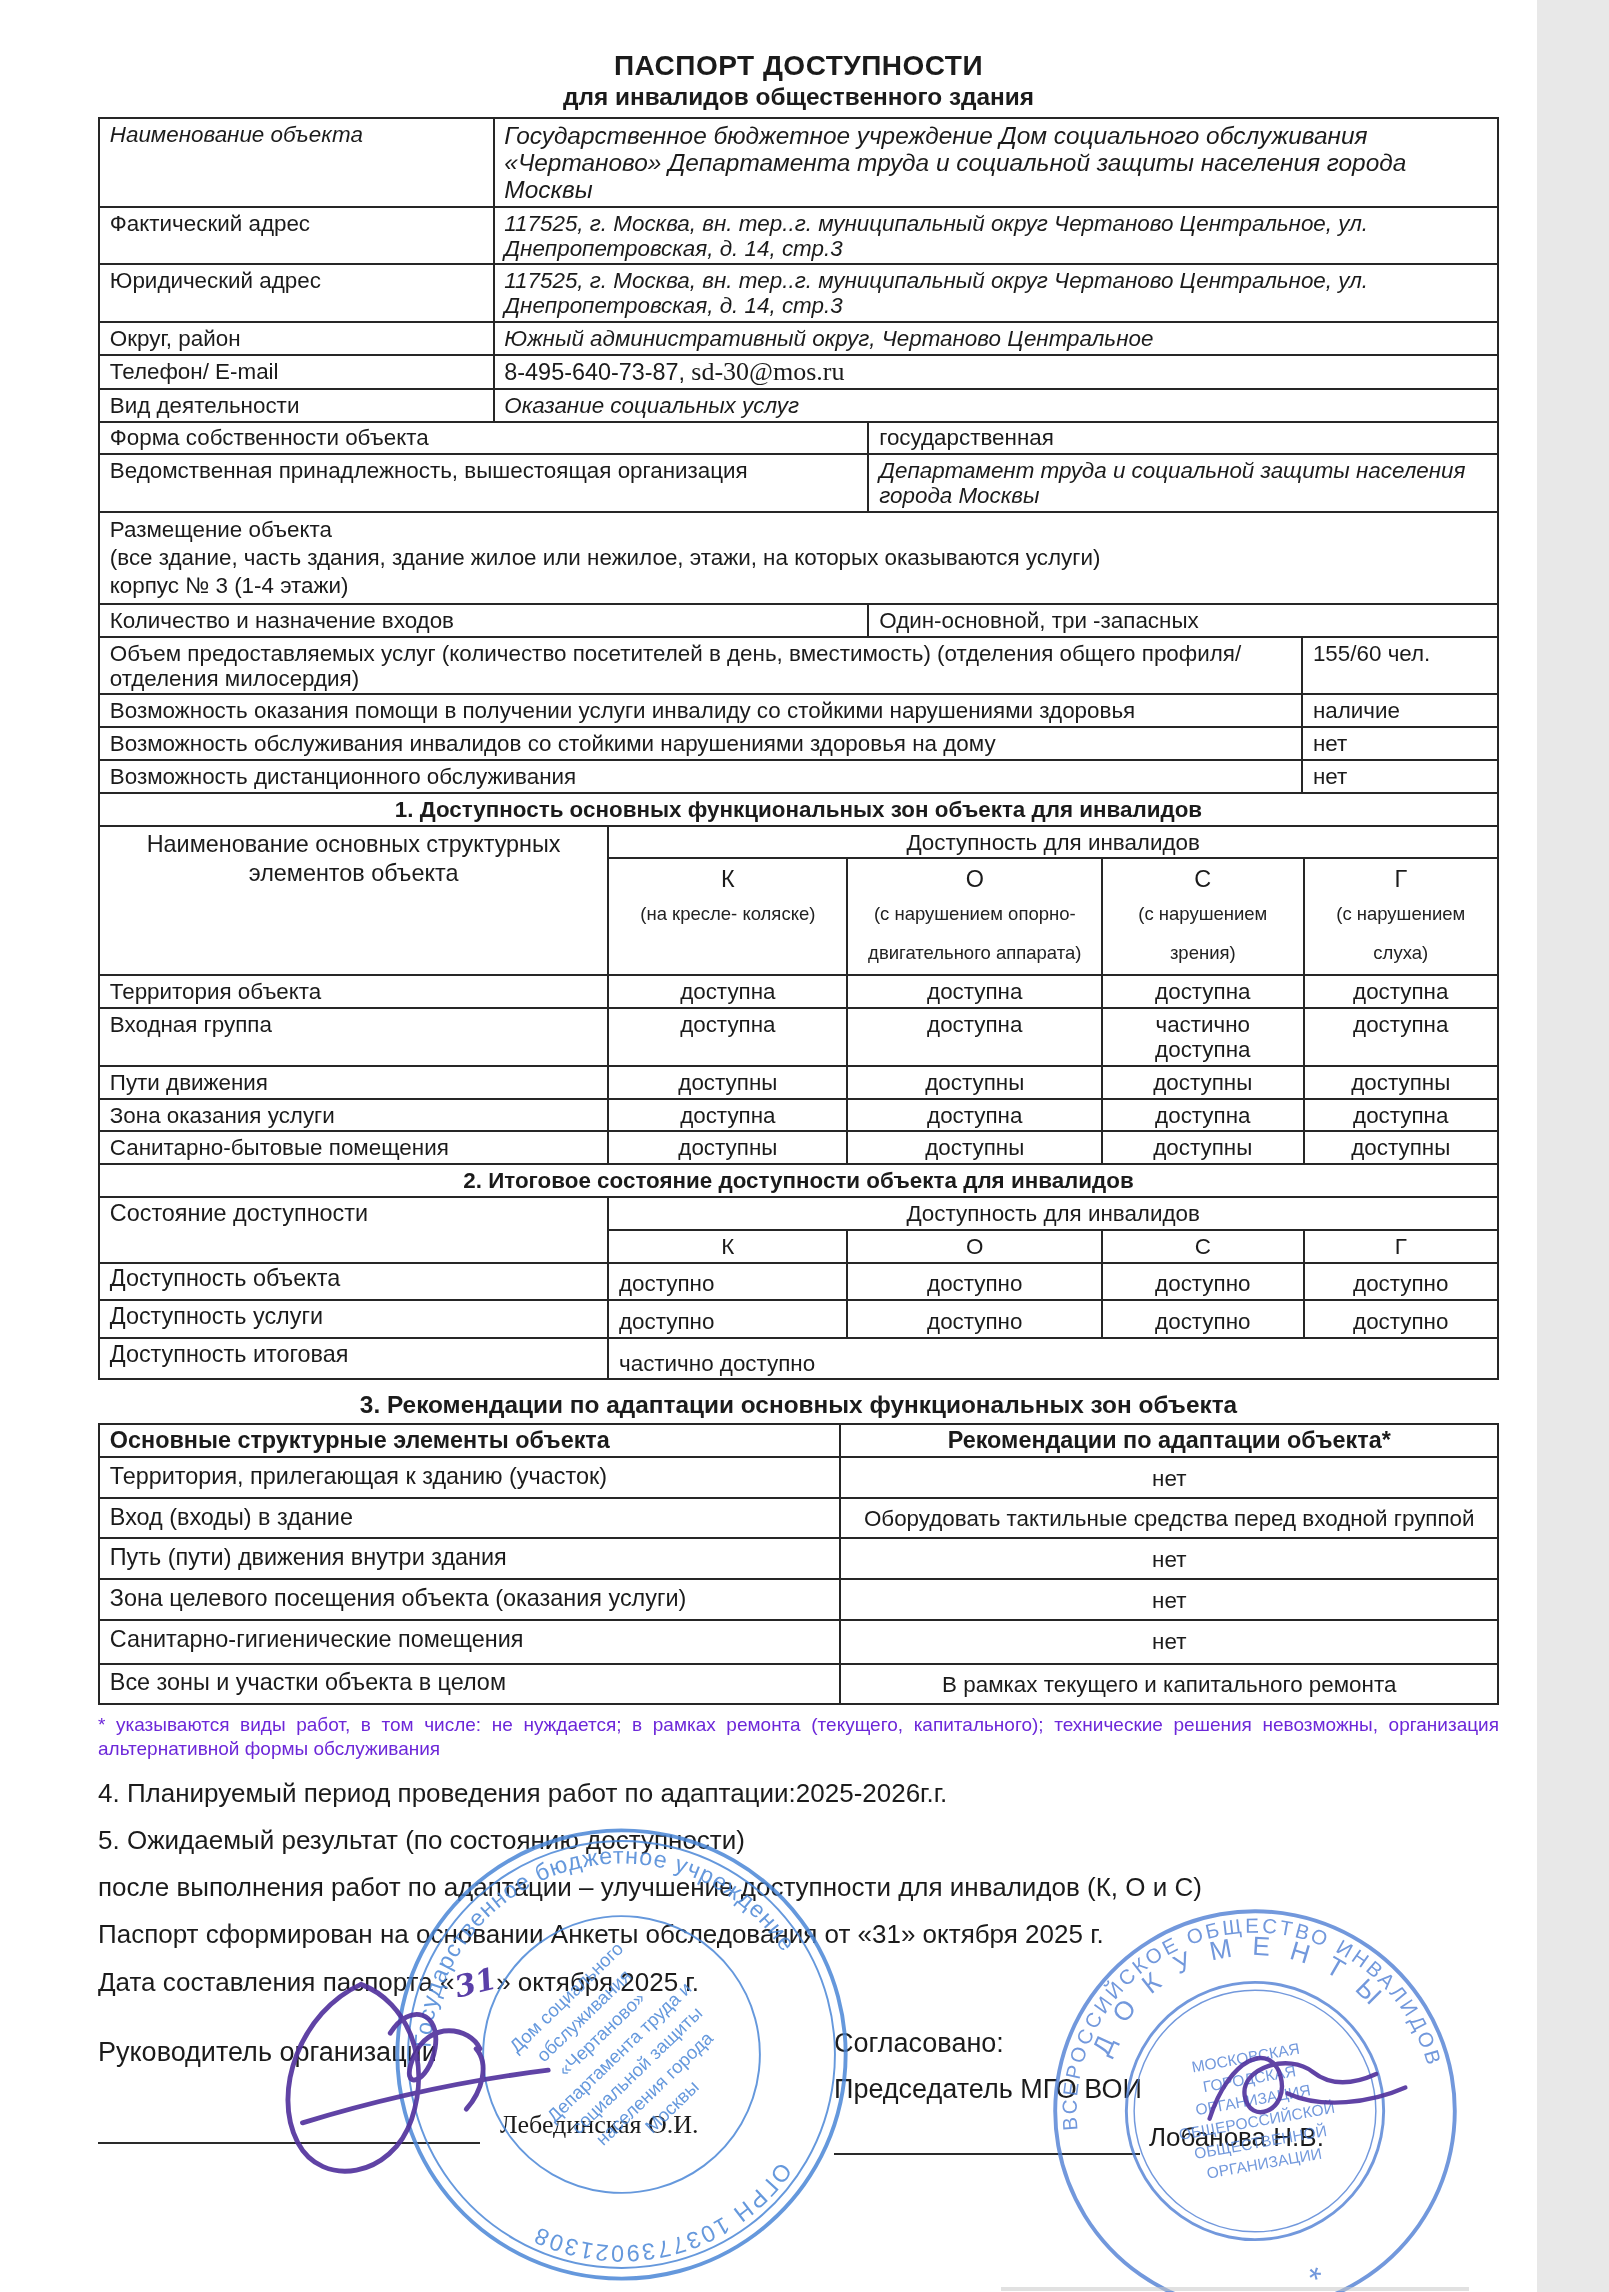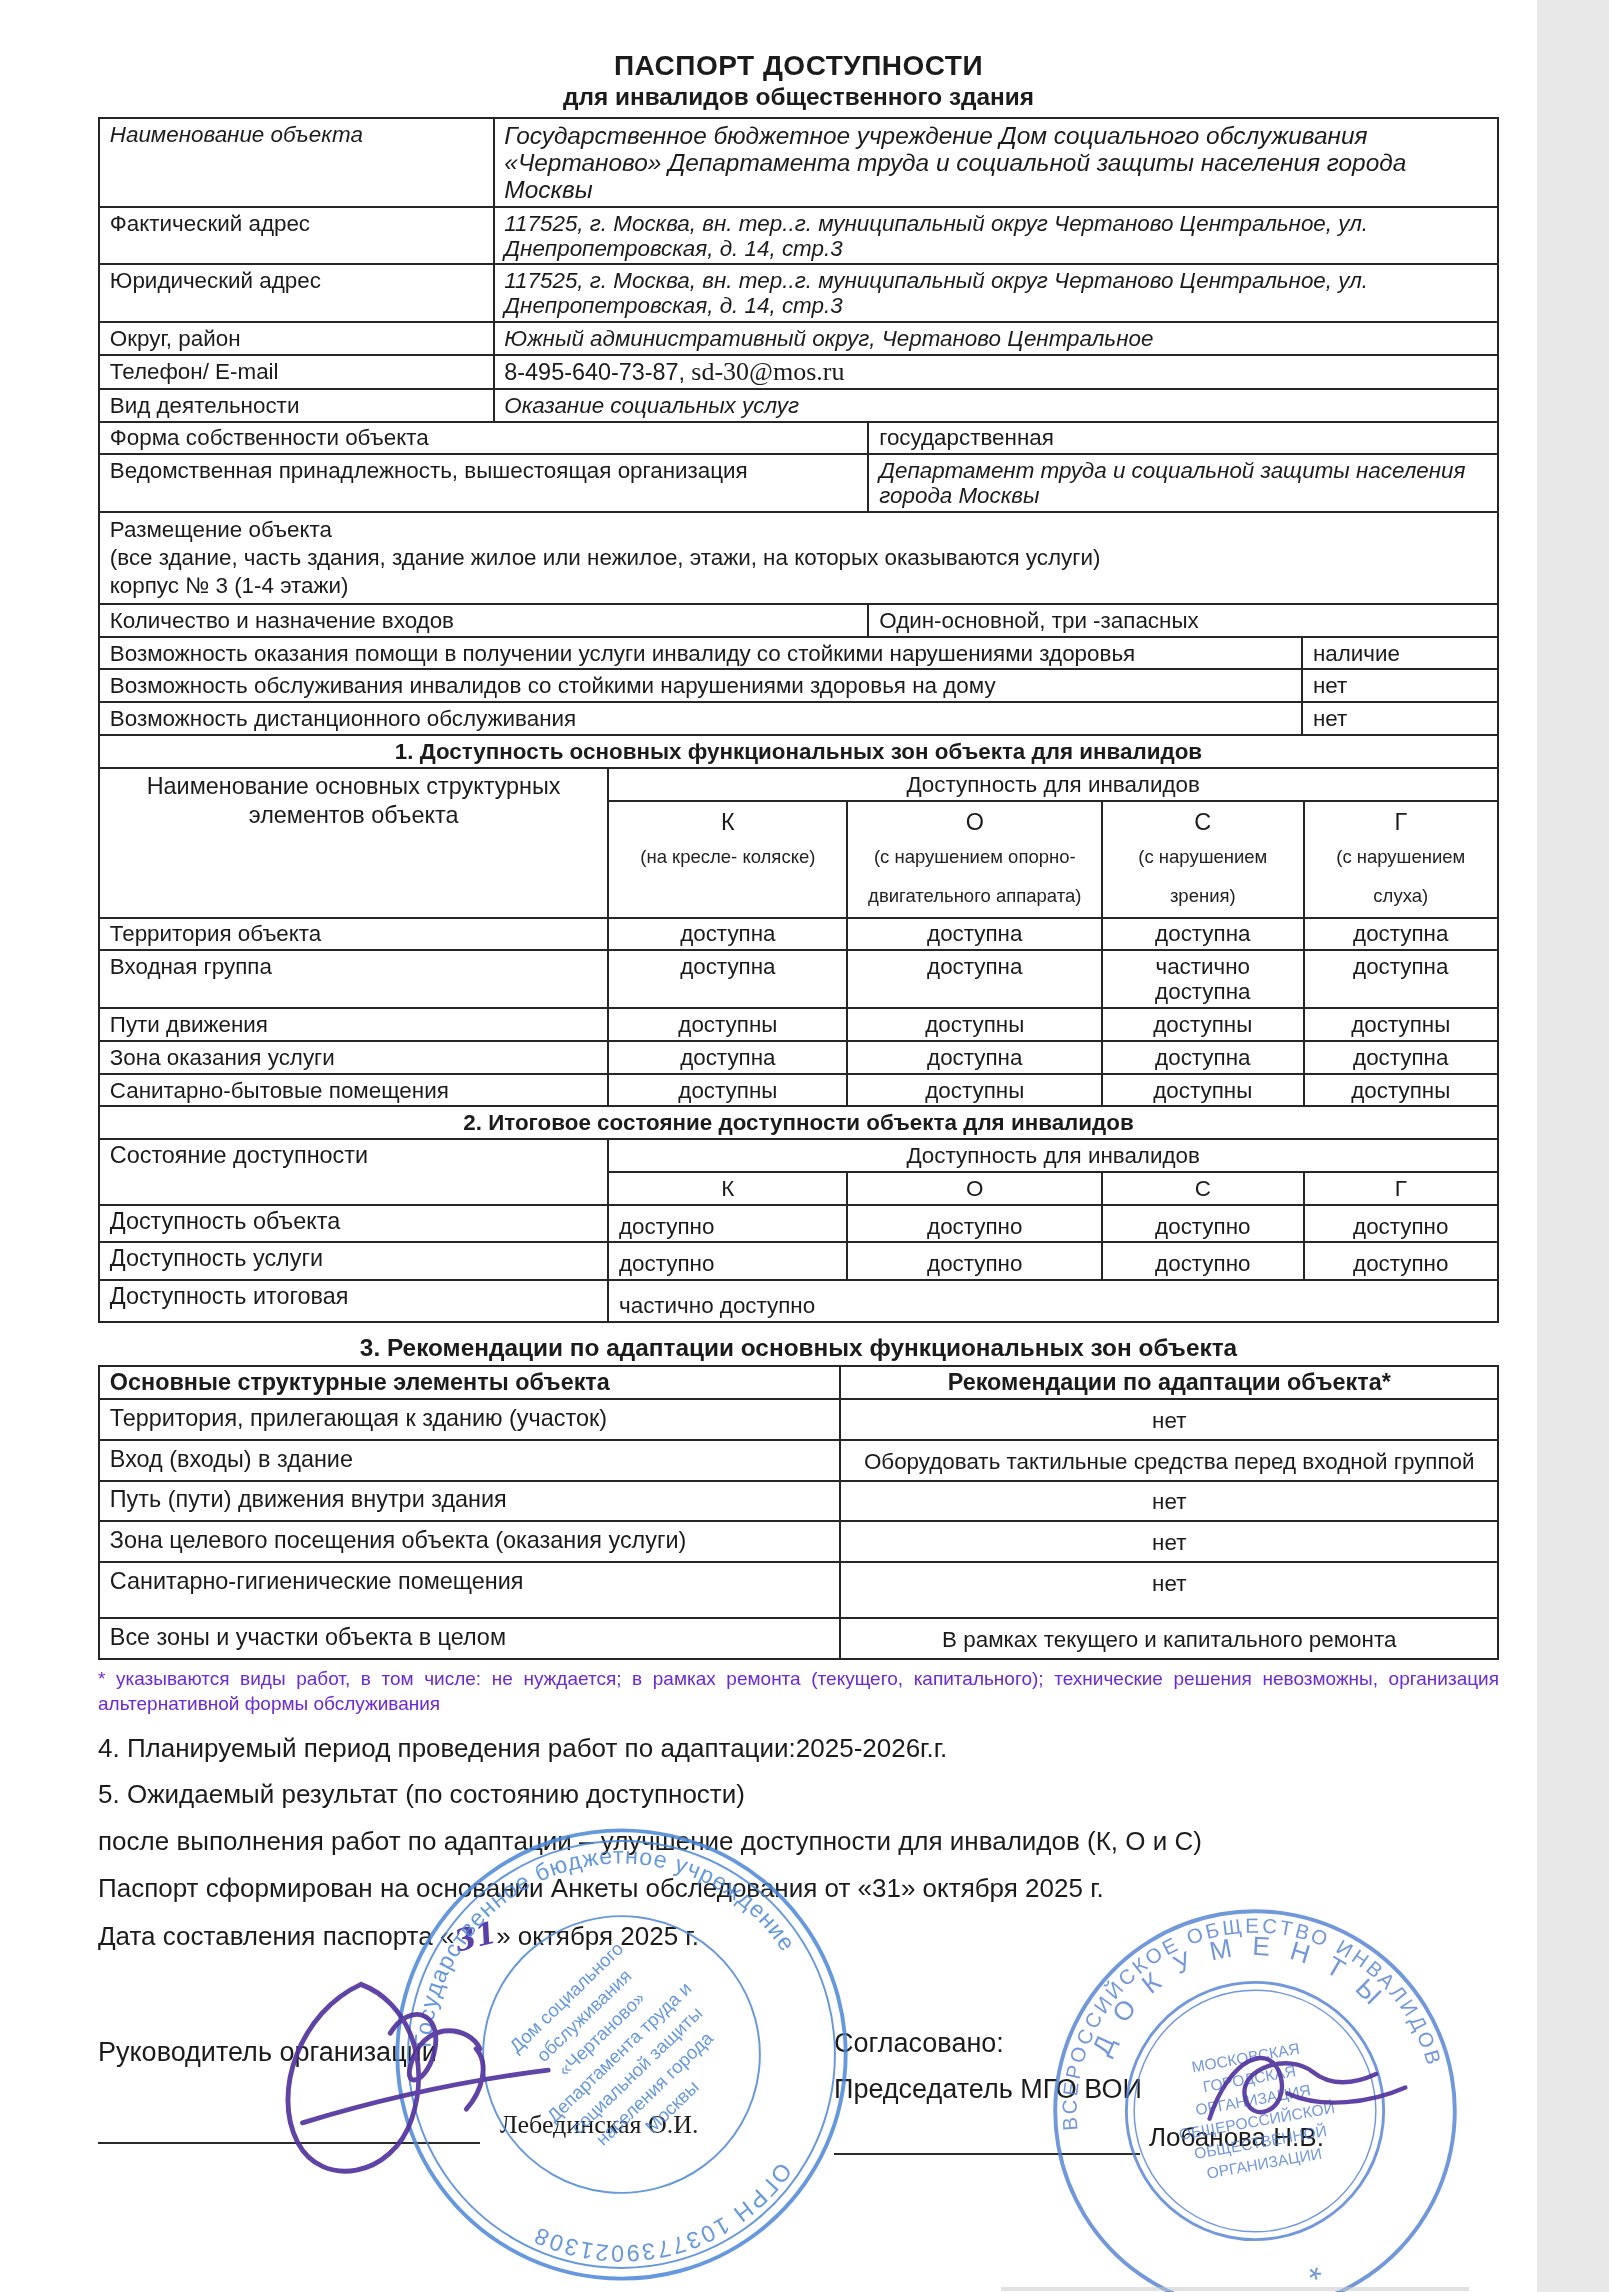--- a/index.html
+++ b/index.html
@@ -122,20 +122,24 @@
       </tr>
     </tbody>
       </table>
 
     <table class="doc stack">
       <colgroup>
           <col style="width:86%">
           <col>
         </colgroup>
       <tbody>
+          <tr>
+        <td>Объем предоставляемых услуг (количество посетителей в день, вместимость) (отделения общего профиля/ отделения милосердия)</td>
+        <td>155/60 чел.</td>
+      </tr>
       <tr>
         <td>Возможность оказания помощи в получении услуги инвалиду со стойкими нарушениями здоровья</td>
         <td>наличие</td>
       </tr>
       <tr>
         <td>Возможность обслуживания инвалидов со стойкими нарушениями здоровья на дому</td>
         <td>нет</td>
       </tr>
       <tr>
         <td>Возможность дистанционного обслуживания</td>
@@ -280,21 +284,21 @@
       </tr>
       <tr>
         <td style="font-size:23.4px;padding-top:5.9px;padding-bottom:7.8px;">Путь (пути) движения внутри здания</td>
         <td class="val c" style="padding-top:7.8px;">нет</td>
       </tr>
       <tr>
         <td style="font-size:23.4px;padding-top:5.9px;padding-bottom:7.8px;">Зона целевого посещения объекта (оказания услуги)</td>
         <td class="val c" style="padding-top:7.8px;">нет</td>
       </tr>
       <tr>
-        <td style="font-size:23.4px;padding-top:5.9px;padding-bottom:23px;">Санитарно-гигиенические помещения</td>
+        <td style="font-size:23.4px;padding-top:5.9px;padding-bottom:11px;">Санитарно-гигиенические помещения</td>
         <td class="val c" style="padding-top:7.8px;">нет</td>
       </tr>
       <tr>
         <td style="font-size:23.4px;padding-top:5.9px;padding-bottom:7.8px;">Все зоны и участки объекта в целом</td>
         <td class="val c" style="padding-top:7.8px;border-radius:19px;">В рамках текущего и капитального ремонта</td>
       </tr>
     </tbody>
       </table>
 
     <p class="footnote">* указываются виды работ, в том числе: не нуждается; в рамках ремонта (текущего, капитального); технические решения невозможны, организация альтернативной формы обслуживания</p>

